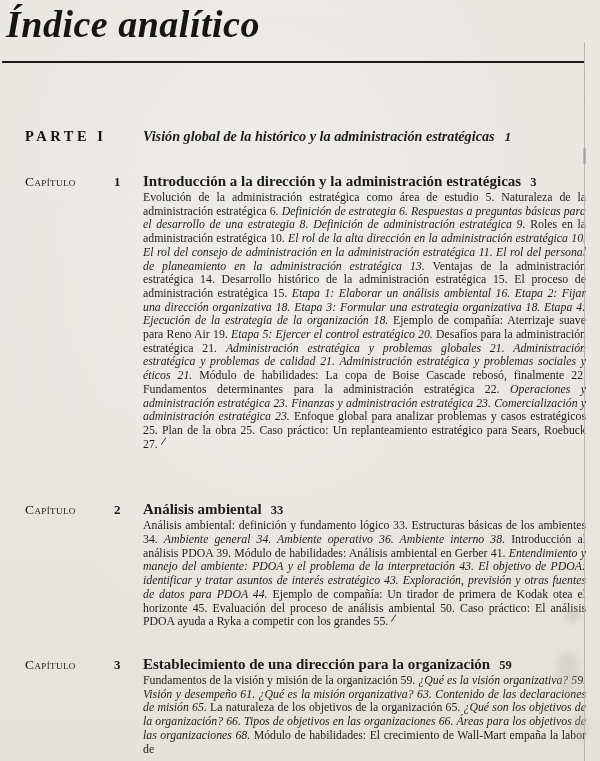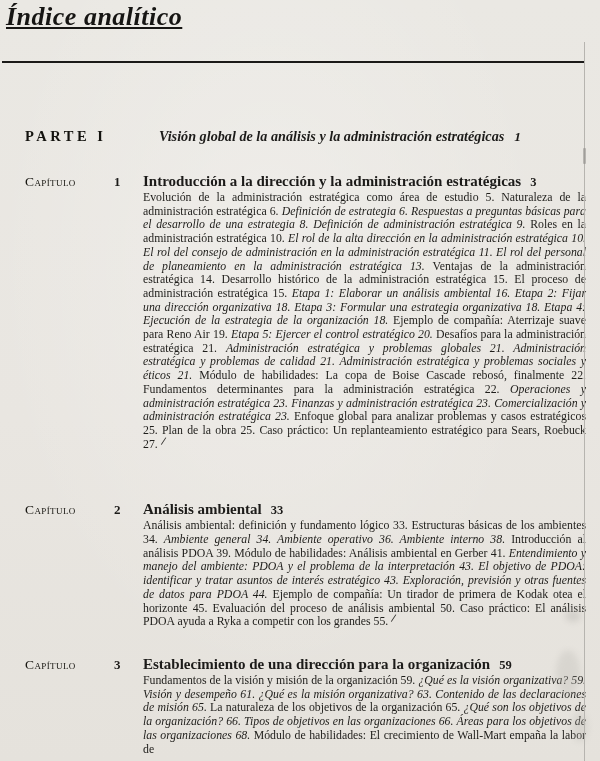--- a/index.html
+++ b/index.html
@@ -8,34 +8,34 @@
     width:600px; height:761px;
     overflow:hidden;
     background:
       radial-gradient(ellipse at 45% 35%, rgba(255,255,255,0.25) 0%, rgba(255,255,255,0) 60%),
       linear-gradient(180deg, #eae8e3 0%, #e9e6e1 55%, #e5e2dc 100%);
     font-family:"Liberation Serif","DejaVu Serif",serif;
     color:#1c1b19;
   }
   .doc-title {
     position:absolute; left:6px; top:2px;
-    font-size:26px; font-style:italic; font-weight:700;
-    letter-spacing:0.5px; color:#161513;text-decoration:underline;
+    font-size:38px; font-style:italic; font-weight:700;
+    letter-spacing:0.5px; color:#161513;
   }
   .rule {
     position:absolute; left:2px; top:61px;
     width:582px; height:2px; background:#1b1a18;
   }
   .toc { position:absolute; left:0; top:127px; right:0; }
 
   .part-block + .part-block { margin-top:34px; }
 
   .part-row {
     display:grid; grid-template-columns:118px 1fr;
-    padding:0 14px 0 25px; align-items:baseline;gap:16px;
+    padding:0 14px 0 25px; align-items:baseline;
   }
   .part-label { font-weight:700; font-size:14.5px; letter-spacing:3.5px; white-space:nowrap; color:#14130f; }
   .part-title { font-weight:700; font-style:italic; font-size:14.2px; }
   .part-page  { font-weight:700; font-style:italic; font-size:13.5px; margin-left:10px; }
 
   .chapter {
     display:grid; grid-template-columns:80px 38px 1fr;
     padding:0 14px 0 25px; align-items:baseline;
   }
   .part-block[data-part="1"] .chapter { margin-top:27px; }
@@ -70,21 +70,21 @@
 <body>
 
 <div class="page">
   <div class="doc-title">Índice analítico</div>
   <div class="rule"></div>
 
   <div class="toc">
       <div class="part-block" data-part="1">
         <div class="part-row">
           <span class="part-label">PARTE I</span>
-          <span class="part-titleline"><span class="part-title">Visión global de la análisis y la administración estratégicas</span><span class="part-page">1</span></span>
+          <span class="part-titleline"><span class="part-title">Visión global de la histórico y la administración estratégicas</span><span class="part-page">1</span></span>
         </div>
         <div class="chapter">
           <span class="ch-label">Capítulo</span>
           <span class="ch-num">1</span>
           <span class="ch-content"><span class="ch-titleline"><span class="ch-title">Introducción a la dirección y la administración estratégicas</span><span class="ch-page">3</span></span><span class="ch-body"><span class="seg">Evolución de la administración estratégica como área de estudio 5. Naturaleza de la administración estratégica 6. </span><span class="seg it">Definición de estrategia 6. Respuestas a preguntas básicas para el desarrollo de una estrategia 8. Definición de administración estratégica 9. </span><span class="seg">Roles en la administración estratégica 10. </span><span class="seg it">El rol de la alta dirección en la administración estratégica 10. El rol del consejo de administración en la administración estratégica 11. El rol del personal de planeamiento en la administración estratégica 13. </span><span class="seg">Ventajas de la administración estratégica 14. Desarrollo histórico de la administración estratégica 15. El proceso de administración estratégica 15. </span><span class="seg it">Etapa 1: Elaborar un análisis ambiental 16. Etapa 2: Fijar una dirección organizativa 18. Etapa 3: Formular una estrategia organizativa 18. Etapa 4: Ejecución de la estrategia de la organización 18. </span><span class="seg">Ejemplo de compañía: Aterrizaje suave para Reno Air 19. </span><span class="seg it">Etapa 5: Ejercer el control estratégico 20. </span><span class="seg">Desafíos para la administración estratégica 21. </span><span class="seg it">Administración estratégica y problemas globales 21. Administración estratégica y problemas de calidad 21. Administración estratégica y problemas sociales y éticos 21. </span><span class="seg">Módulo de habilidades: La copa de Boise Cascade rebosó, finalmente 22. Fundamentos determinantes para la administración estratégica 22. </span><span class="seg it">Operaciones y administración estratégica 23. Finanzas y administración estratégica 23. Comercialización y administración estratégica 23. </span><span class="seg">Enfoque global para analizar problemas y casos estratégicos 25. Plan de la obra 25. Caso práctico: Un replanteamiento estratégico para Sears, Roebuck 27.</span><span class="tick">/</span></span></span>
         </div>
       </div>
       <div class="part-block" data-part="2">
         <div class="part-row">
         </div>

